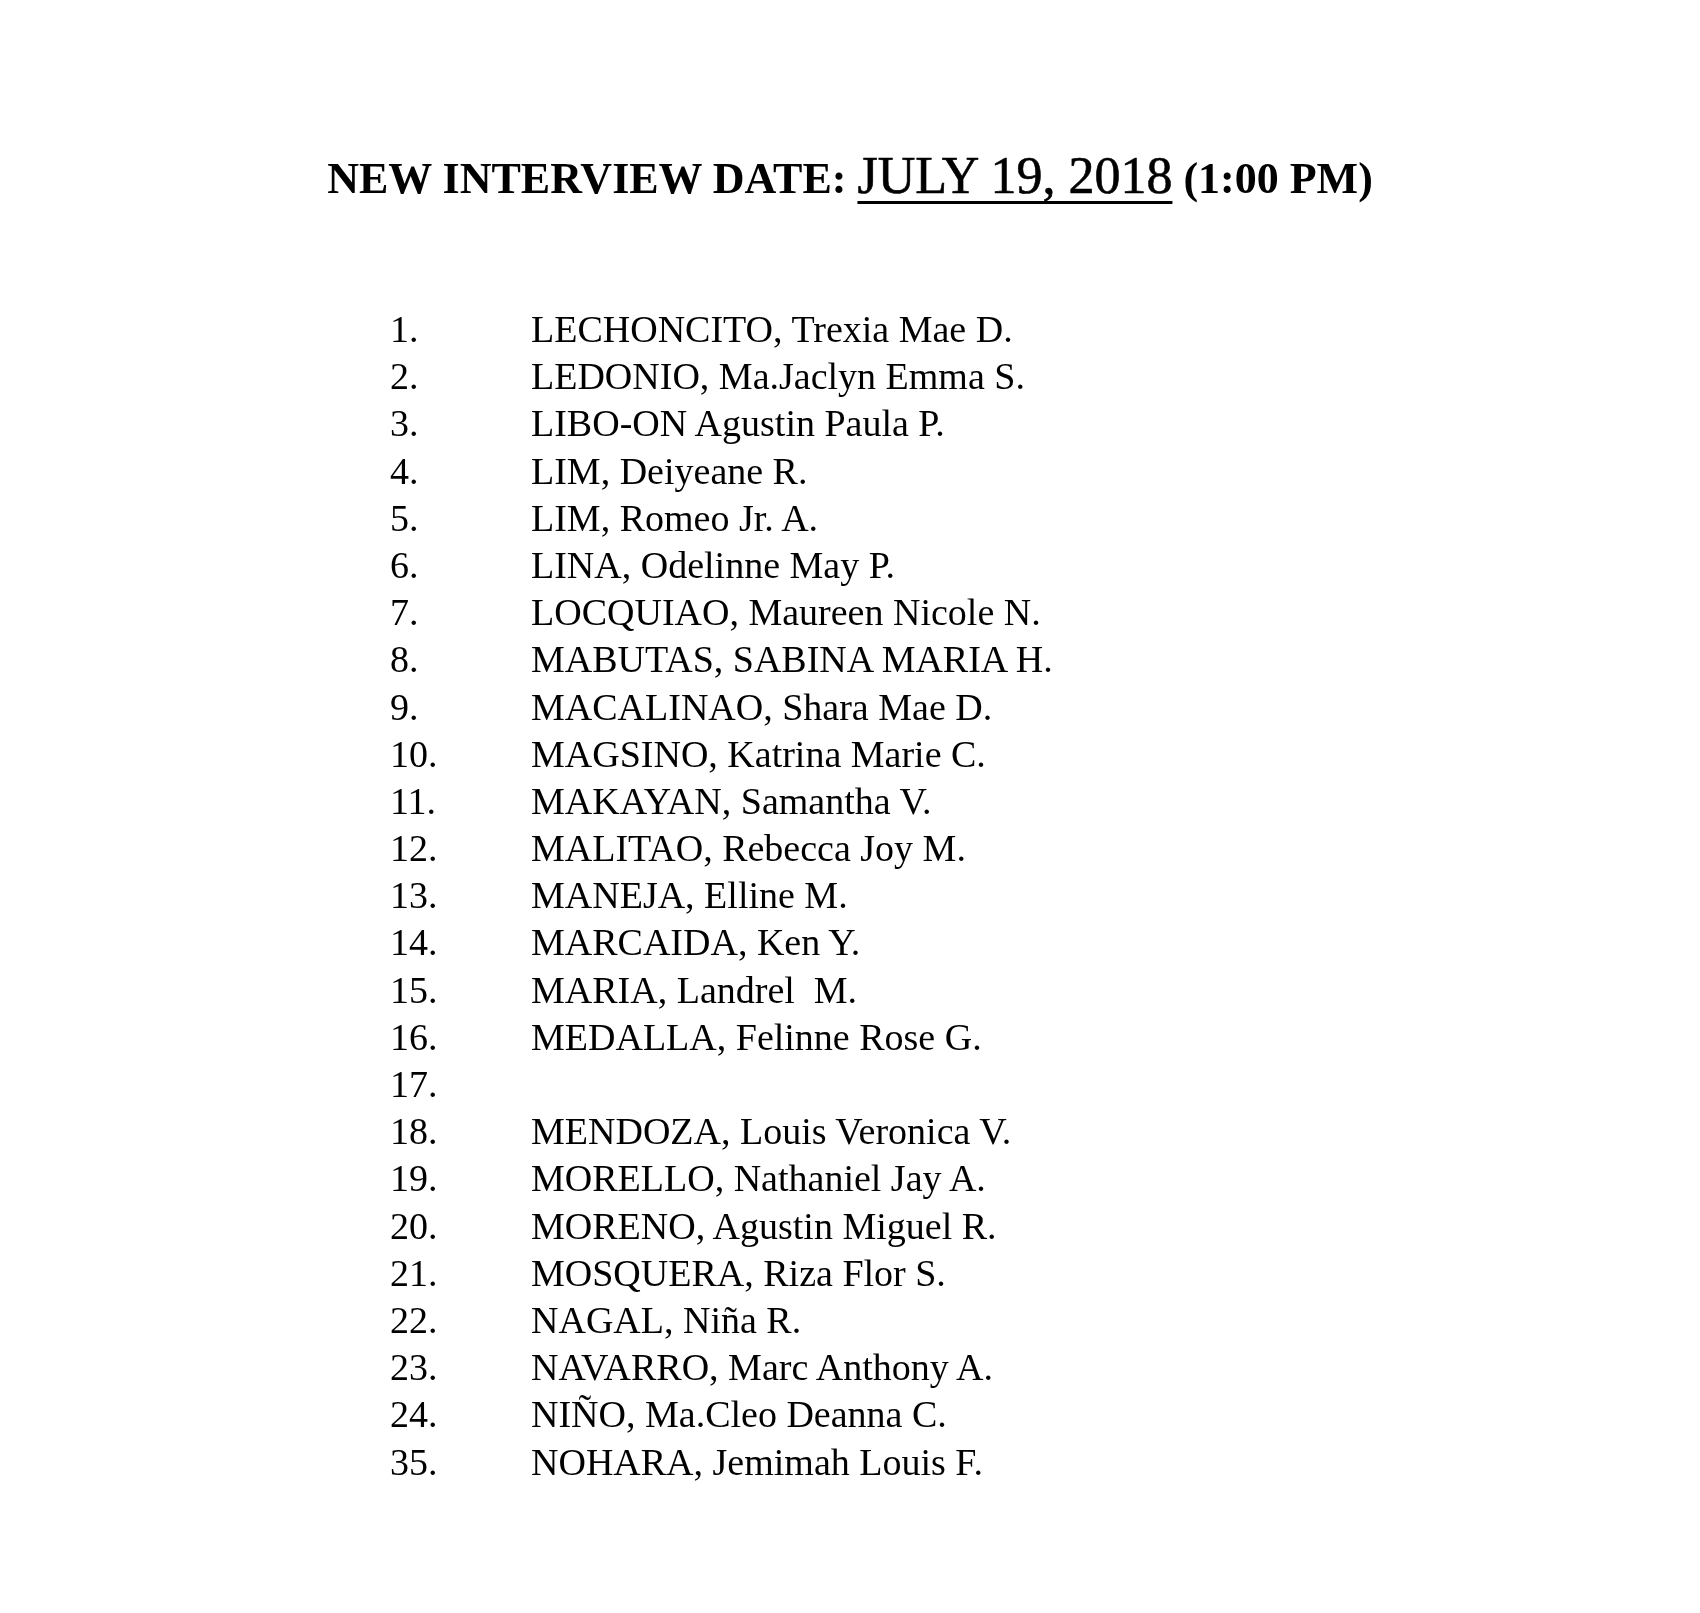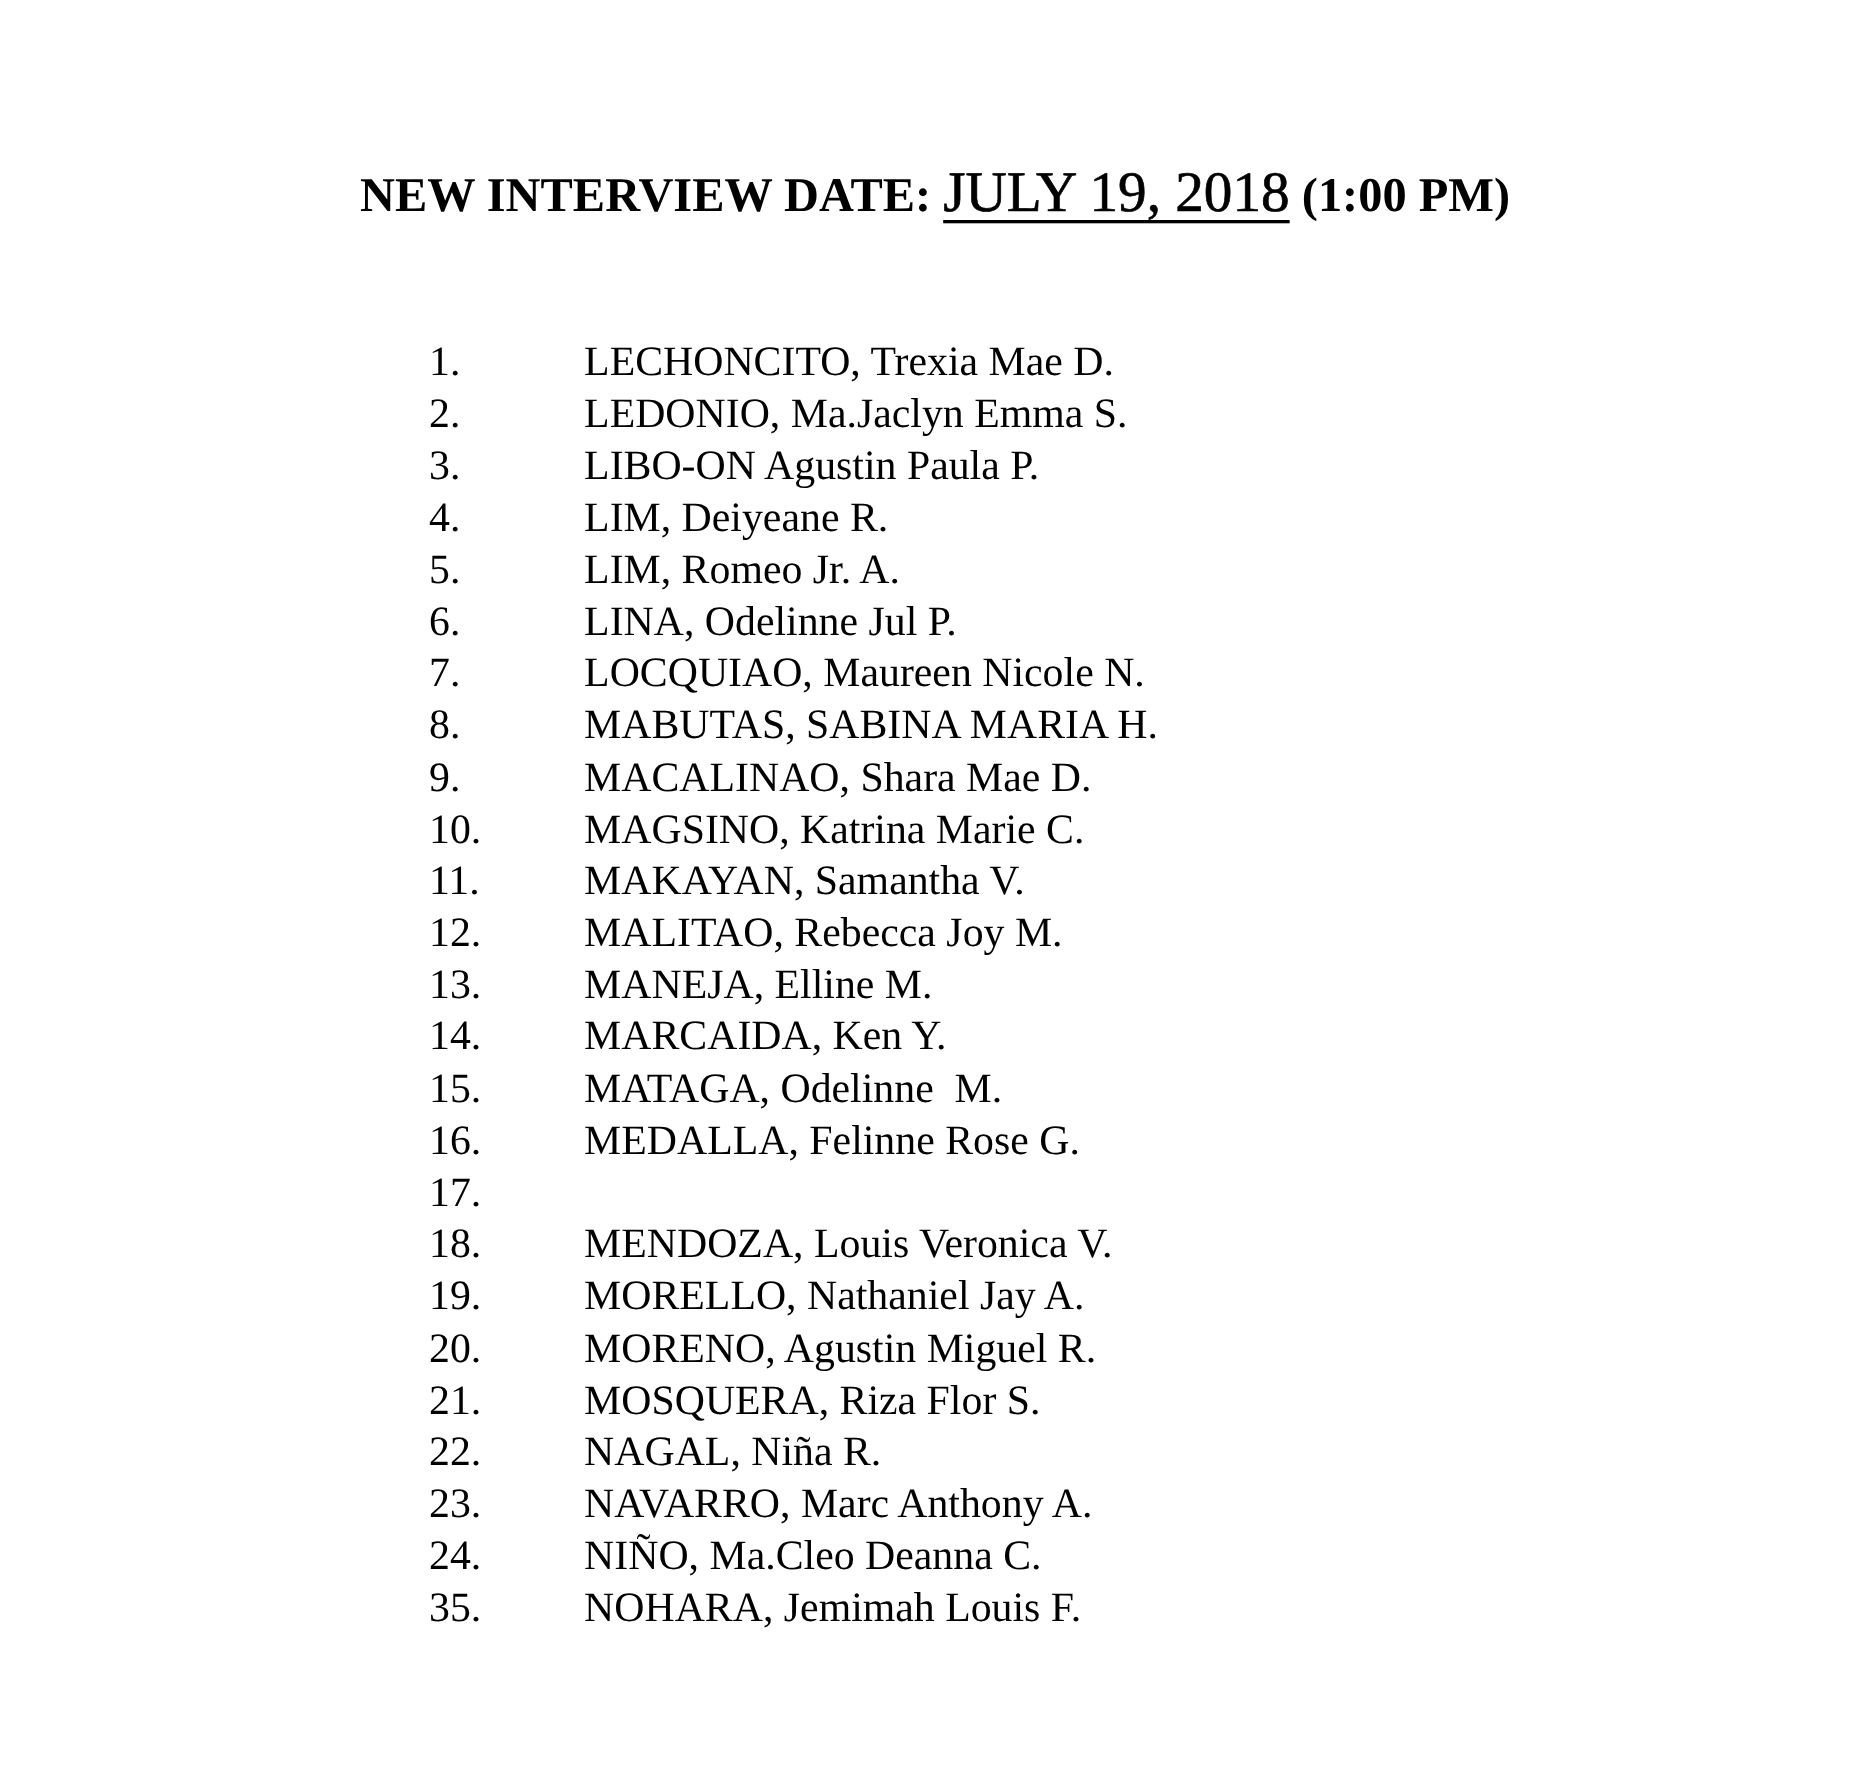--- a/index.html
+++ b/index.html
@@ -98,21 +98,21 @@
     <li class="list-item">
         <span class="num">4.</span>
         <span class="name">LIM, Deiyeane R.</span>
       </li>
     <li class="list-item">
         <span class="num">5.</span>
         <span class="name">LIM, Romeo Jr. A.</span>
       </li>
     <li class="list-item">
         <span class="num">6.</span>
-        <span class="name">LINA, Odelinne Jul P.</span>
+        <span class="name">LINA, Odelinne May P.</span>
       </li>
     <li class="list-item">
         <span class="num">7.</span>
         <span class="name">LOCQUIAO, Maureen Nicole N.</span>
       </li>
     <li class="list-item">
         <span class="num">8.</span>
         <span class="name">MABUTAS, SABINA MARIA H.</span>
       </li>
     <li class="list-item">
@@ -134,21 +134,21 @@
     <li class="list-item">
         <span class="num">13.</span>
         <span class="name">MANEJA, Elline M.</span>
       </li>
     <li class="list-item">
         <span class="num">14.</span>
         <span class="name">MARCAIDA, Ken Y.</span>
       </li>
     <li class="list-item">
         <span class="num">15.</span>
-        <span class="name" style="white-space:pre">MATAGA, Odelinne  M.</span>
+        <span class="name" style="white-space:pre">MARIA, Landrel  M.</span>
       </li>
     <li class="list-item">
         <span class="num">16.</span>
         <span class="name">MEDALLA, Felinne Rose G.</span>
       </li>
     <li class="list-item">
         <span class="num">17.</span>
       </li>
     <li class="list-item">
         <span class="num">18.</span>

